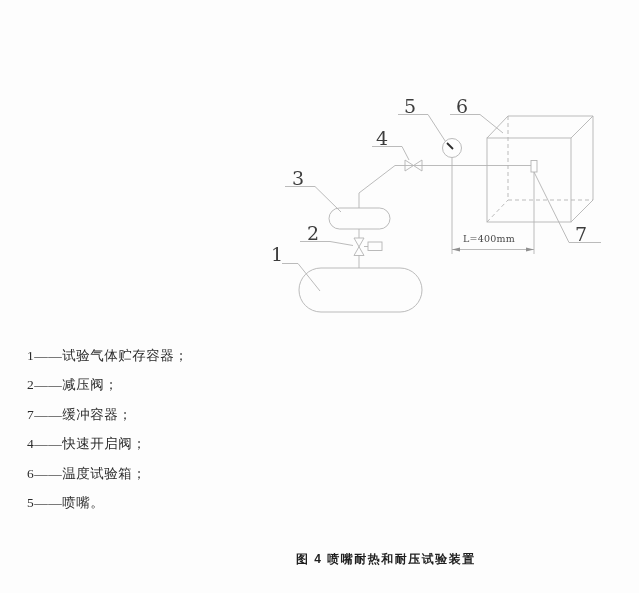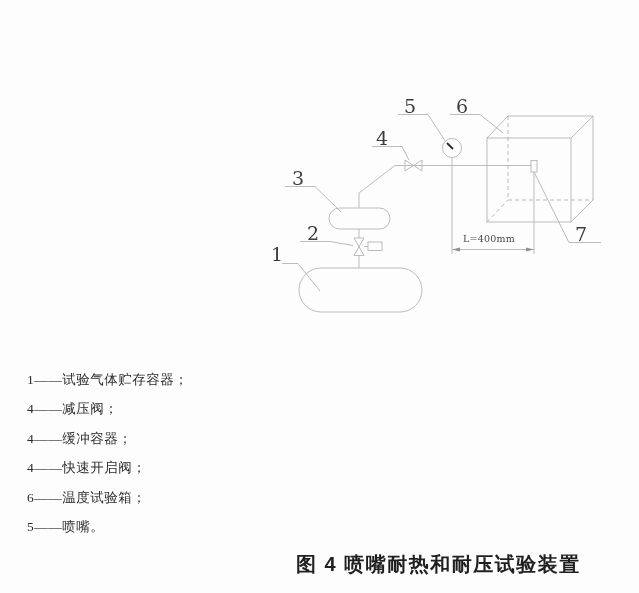--- a/index.html
+++ b/index.html
@@ -12,28 +12,27 @@
   }
   svg{position:absolute;left:0;top:0;}
   .legend{
     position:absolute;
     left:27px;top:341px;
     font-size:13.5px;
     line-height:29.4px;
     color:#2b2b2b;
     letter-spacing:0.5px;
     white-space:nowrap;
-    margin-top:24px;
   }
   .caption{
     position:absolute;
     left:296px;top:551px;
     font-family:"Liberation Sans", sans-serif;
     font-weight:700;
-    font-size:20px;
+    font-size:12px;
     letter-spacing:1.5px;
     color:#1f1f1f;
     white-space:nowrap;
   }
   .diag-line{stroke:#b3b3b3;stroke-width:0.9;fill:none;}
   .diag-dash{stroke:#b3b3b3;stroke-width:0.9;fill:none;stroke-dasharray:4 3;}
   .diag-label{
     font-family:"DejaVu Serif", serif;
     font-size:19px;
     fill:#3d3d3d;
@@ -120,22 +119,22 @@
       <text class="diag-label" x="298" y="184.5">3</text>
       <text class="diag-label" x="382" y="144.5">4</text>
       <text class="diag-label" x="410" y="112.5">5</text>
       <text class="diag-label" x="462" y="112.5">6</text>
       <text class="diag-label" x="581" y="241">7</text>
     </g>
   </svg>
 
   <div class="legend">
     <div>1——试验气体贮存容器；</div>
-    <div>4——减压阀；</div>
-    <div>4——缓冲容器；</div>
+    <div>2——减压阀；</div>
+    <div>7——缓冲容器；</div>
     <div>4——快速开启阀；</div>
     <div>6——温度试验箱；</div>
     <div>5——喷嘴。</div>
   </div>
 
   <div class="caption">图 4  喷嘴耐热和耐压试验装置</div>
 
 </div>
 
 </body></html>

